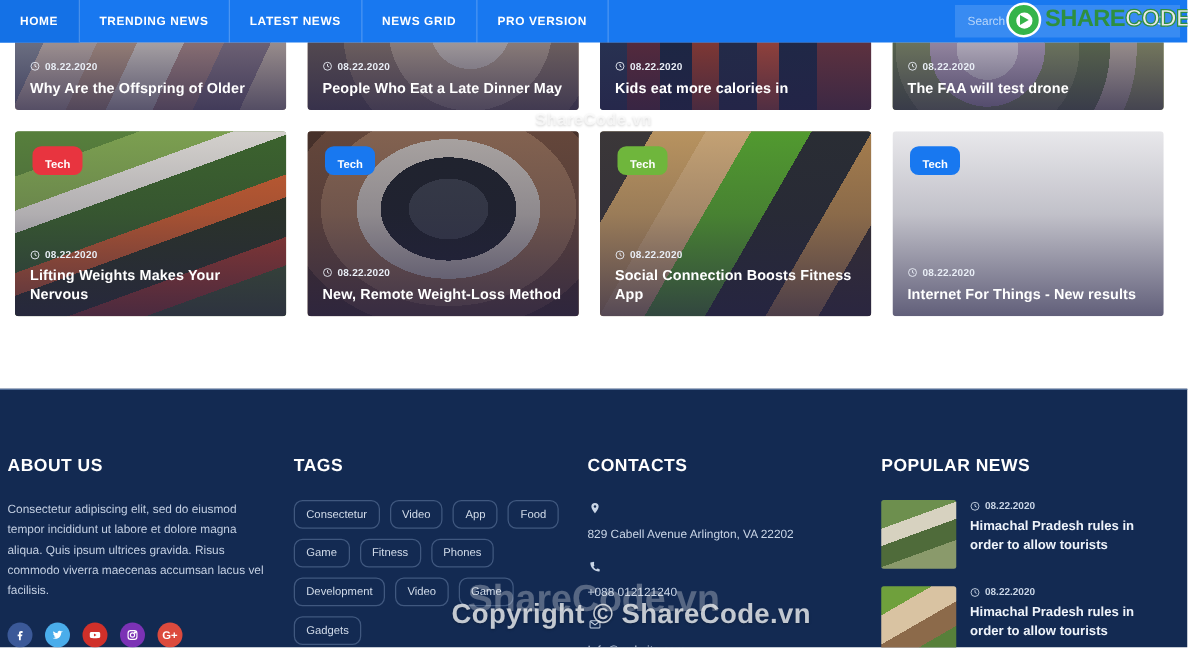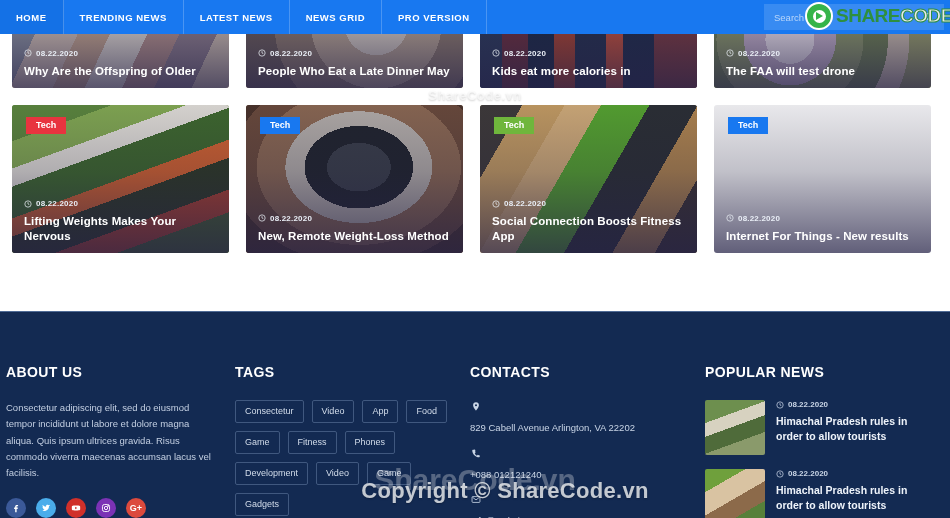--- a/index.html
+++ b/index.html
@@ -86,22 +86,22 @@
   .meta .clock { display: flex; }
   .card-title {
     color: #ffffff;
     font-size: 11.5px; font-weight: bold;
     line-height: 1.25;
     letter-spacing: .1px;
   }
   .badge {
     position: absolute; top: 12px; left: 14px;
     color: #fff; font-size: 9px; font-weight: bold;
-    padding: 3px 10px 4px 10px;
-    border-radius: 0;
+    padding: 9px 10px 4px 10px;
+    border-radius: 7px;
     z-index: 3;
   }
   .row1 .card { height: 108px; margin-top: -54px; }
 
   
   .ph-1 { background:
       linear-gradient(115deg, #8d93a0 0 18%, #d6c4b6 18% 34%, #c9a98f 34% 46%, #e3dcd2 46% 60%, #b7938b 60% 72%, #8f7f8c 72% 86%, #cfbfb0 86% 100%),
       #b49a8f; }
   .ph-2 { background:
       radial-gradient(circle at 60% 40%, #d8cfc4 0 22%, #b9a693 22% 45%, #8e7b6d 45% 70%, #6a5c58 70% 100%),
@@ -154,21 +154,21 @@
     color: #fff; font-size: 9px; font-weight: bold;
     cursor: pointer;
   }
   .soc svg { display: block; }
 
   .tags { display: flex; flex-wrap: wrap; gap: 8px; max-width: 218px; }
   .tag {
     border: 1px solid #3f5craft; border: 1px solid #40587f;
     color: #d2dcea; font-size: 9px;
     padding: 5px 9px 6px 9px;
-    border-radius: 2px;
+    border-radius: 7px;
     cursor: pointer;
     white-space: nowrap;
   }
 
   .contact-line {
     display: flex; gap: 9px; margin-bottom: 11px;
     color: #c9d5e6; font-size: 9.5px; line-height: 1.55; flex-direction: column;
   }
   .contact-line .ci { width: 12px; flex-shrink: 0; color: #c9d5e6; display:flex; justify-content:center; padding-top:1px;}
   .contact-line .ctext span { display: block; }

